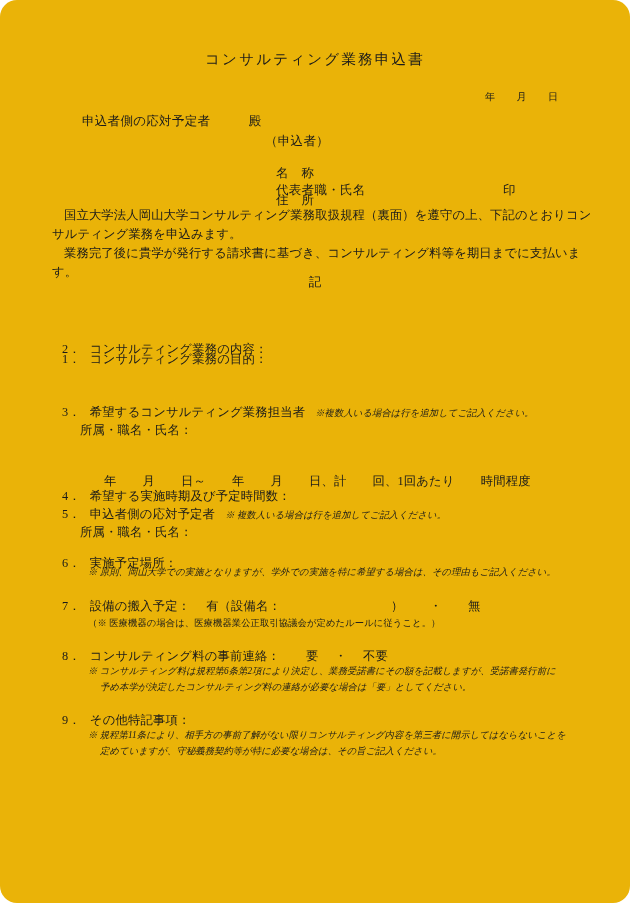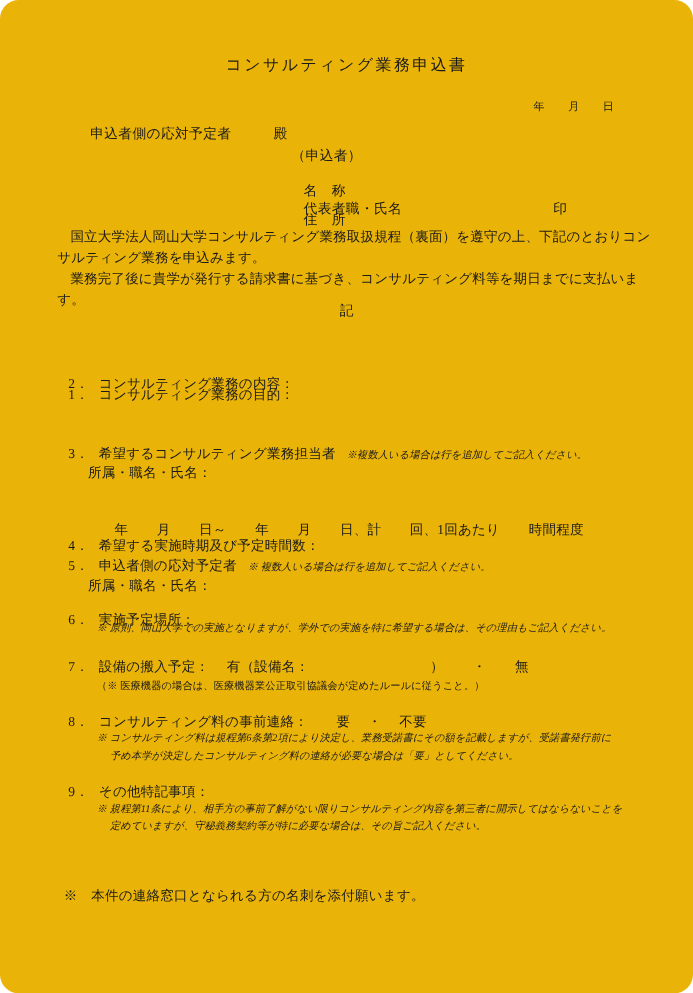--- a/index.html
+++ b/index.html
@@ -177,15 +177,14 @@
   <div class="abs note-plain" style="top:617px;">（※ 医療機器の場合は、医療機器業公正取引協議会が定めたルールに従うこと。）</div>
 
   <div class="abs item" style="top:648px;"><span>8．</span><span class="sp-sm"></span><span>コンサルティング料の事前連絡：</span><span class="sp-wide"></span><span>要</span><span class="sp-mid"></span><span>・</span><span class="sp-mid"></span><span>不要</span></div>
   <div class="abs note-plain" style="top:665px; font-style:italic;">※ コンサルティング料は規程第6条第2項により決定し、業務受諾書にその額を記載しますが、受諾書発行前に</div>
   <div class="abs note-plain" style="left:100px; top:681px; font-style:italic;font-family:Liberation Serif, serif;">予め本学が決定したコンサルティング料の連絡が必要な場合は「要」としてください。</div>
 
   <div class="abs item" style="top:712px;"><span>9．</span><span class="sp-sm"></span><span>その他特記事項：</span></div>
   <div class="abs note-plain" style="top:729px; font-style:italic;">※ 規程第11条により、相手方の事前了解がない限りコンサルティング内容を第三者に開示してはならないことを</div>
   <div class="abs note-plain" style="left:100px; top:745px; font-style:italic;">定めていますが、守秘義務契約等が特に必要な場合は、その旨ご記入ください。</div>
 
-  <div class="abs final-note">※　本件の連絡窓口となられる方の名刺を添付願います。</div>
 
 </div>
 
 </body></html>

